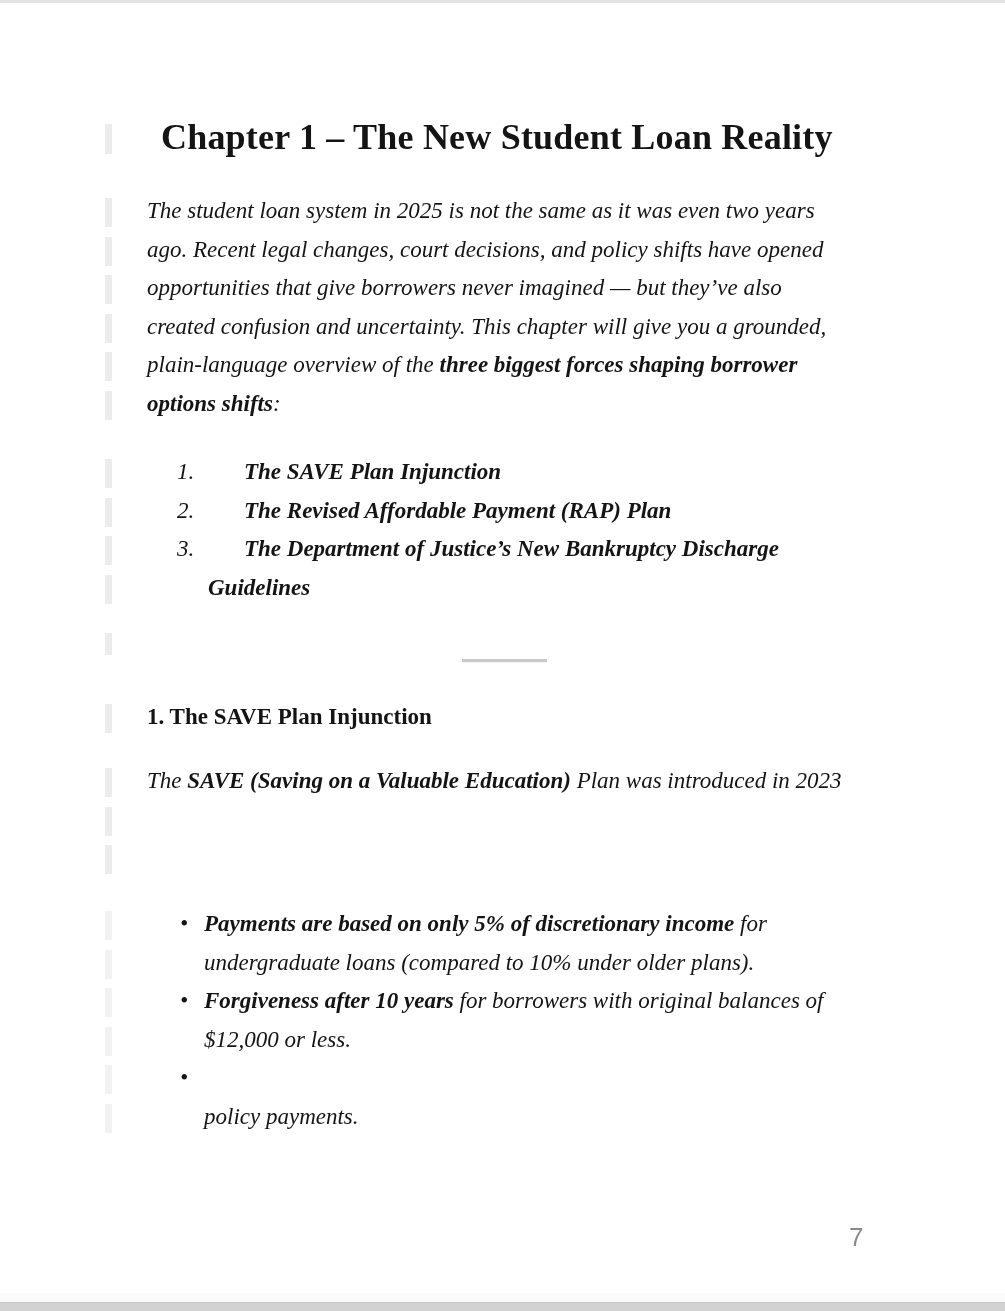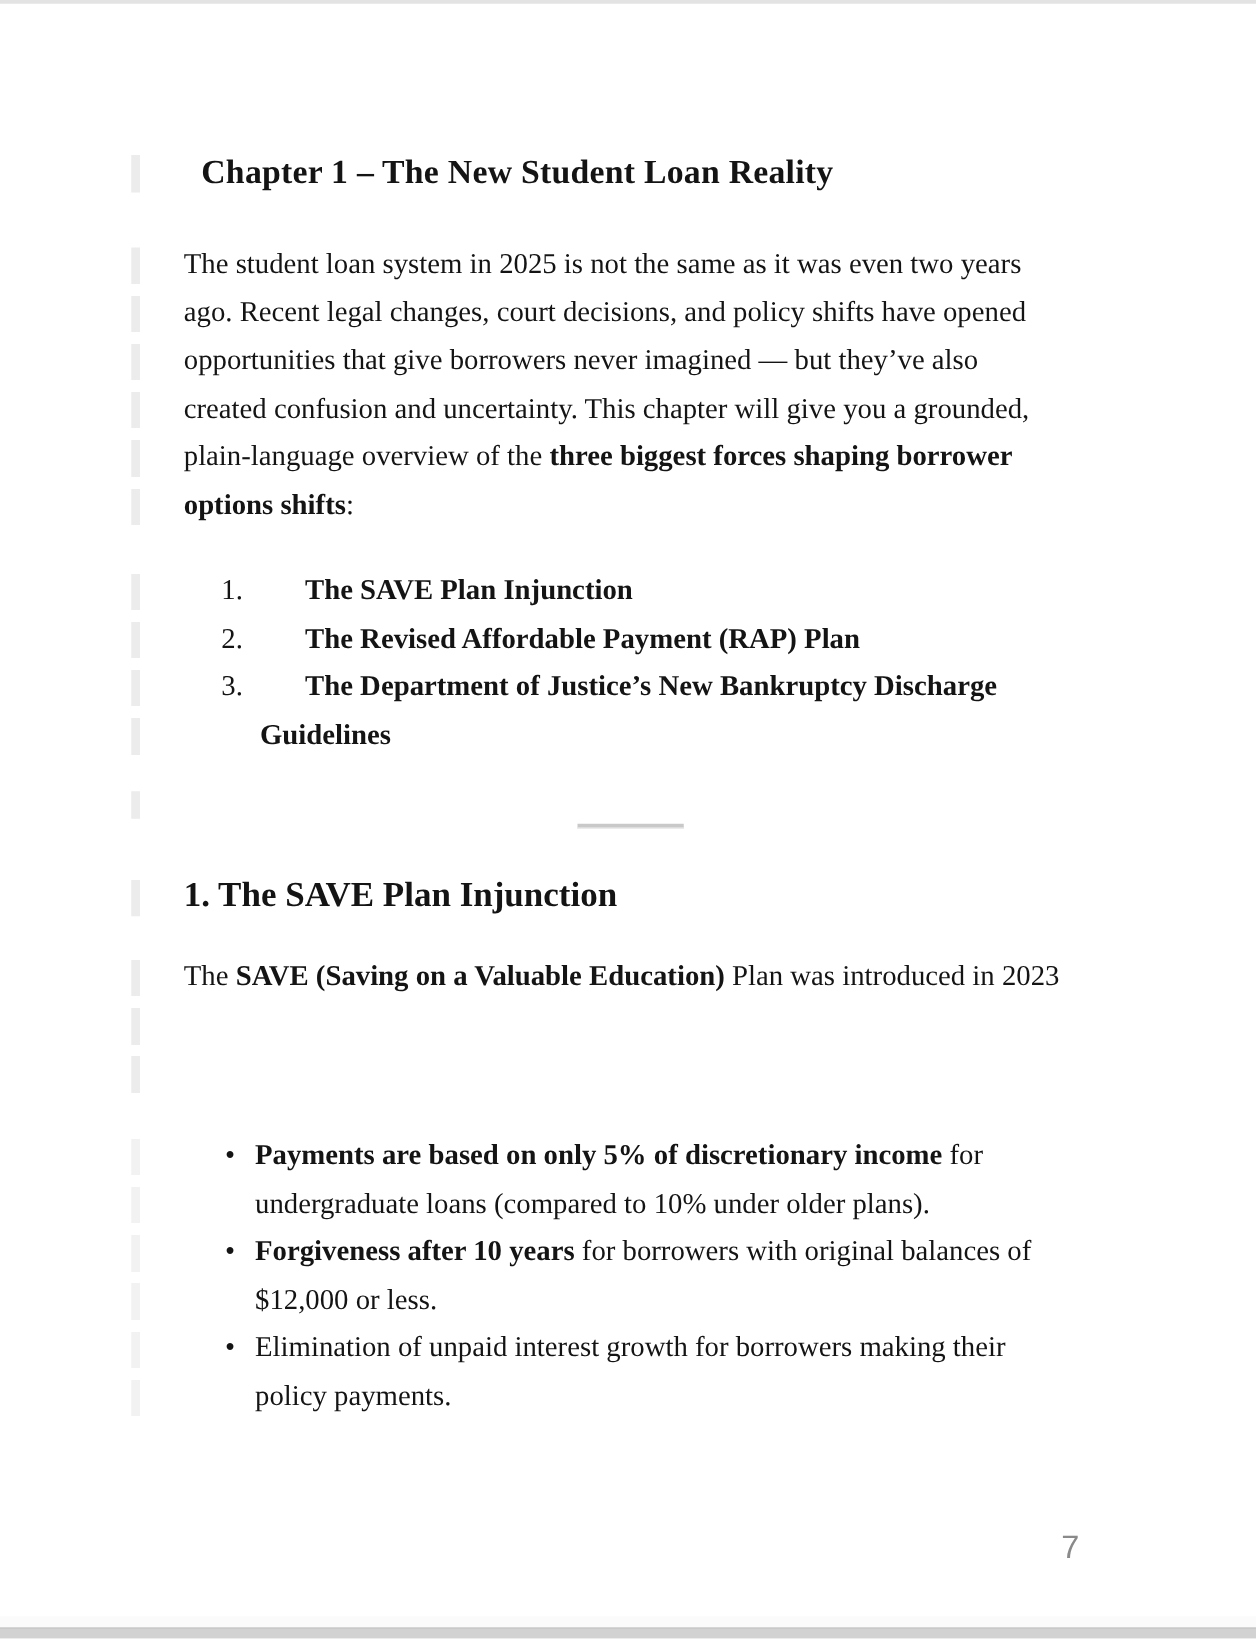--- a/index.html
+++ b/index.html
@@ -28,42 +28,42 @@
   .cbar {
     position: absolute; left: 105px; width: 7px;
     background: repeating-linear-gradient(to bottom, #ececec 0px, #ececec 29px, transparent 29px, transparent 38.6px);
   }
   .cbar.solid { background: #ececec; }
   .cbar.faint {
     background: repeating-linear-gradient(to bottom, #f2f2f2 0px, #f2f2f2 29px, transparent 29px, transparent 38.6px);
   }
   .title {
     position: absolute; left: 161px; top: 120px; margin: 0;
-    font-size: 27px; line-height: 34px; font-weight: bold;
+    font-size: 36px; line-height: 34px; font-weight: bold;
     white-space: nowrap; letter-spacing: 0.2px;
   }
-  .block { position: absolute; left: 0; top: 0; width: 1005px; }
+  .block { position: absolute; left: 0; top: 0; width: 1005px; font-style: italic; }
   .tline {
     position: relative; height: 38.6px; line-height: 38.6px;
     font-size: 23px; white-space: nowrap;
   }
   .indent-body { padding-left: 147px; }
   .num   { position: absolute; left: 177px; top: 0; line-height: 38.6px; }
   .ntext { position: absolute; left: 208px; top: 0; line-height: 38.6px; white-space: nowrap; font-weight: bold; margin-left: 36px; }
   .ncont { position: absolute; left: 208px; top: 0; line-height: 38.6px; white-space: nowrap; font-weight: bold; }
   .bdot  { position: absolute; left: 180px; top: 0; line-height: 38.6px; font-size: 23px; }
   .btext { position: absolute; left: 204px; top: 0; line-height: 38.6px; white-space: nowrap; }
   .b { font-weight: bold; }
   .divider {
     position: absolute; left: 462px; top: 659px; width: 85px; height: 3px;
     background: #c9c9c9; border-bottom: 1px solid #f2f2f2;
   }
   .heading {
     position: absolute; left: 147px; top: 698px; margin: 0;
-    font-size: 28px; line-height: 38.6px; font-weight: bold; white-space: nowrap;
+    font-size: 23px; line-height: 38.6px; font-weight: bold; white-space: nowrap;
   }
   .page-number {
     position: absolute; left: 849px; top: 1223px;
     font-family: "Liberation Sans", "DejaVu Sans", sans-serif;
     font-size: 26px; line-height: 28px; color: #8a8a8a;
   }
 </style>
 </head>
 <body>
 
@@ -126,21 +126,20 @@
     </div>
     <div class="tline">
       <span class="bdot">•</span>
       <span class="btext"><span class="b">Forgiveness after 10 years</span><span> for borrowers with original balances of</span></span>
     </div>
     <div class="tline">
       <span class="btext"><span>$12,000 or less.</span></span>
     </div>
     <div class="tline">
       <span class="bdot">•</span>
-      <span class="btext"><span>Elimination of unpaid interest growth for borrowers making their</span></span>
     </div>
     <div class="tline">
       <span class="btext"><span>policy payments.</span></span>
     </div>
   </div>
 
   <div class="page-number">7</div>
 
   <div class="edge-bottom-fade"></div>
   <div class="edge-bottom"></div>

